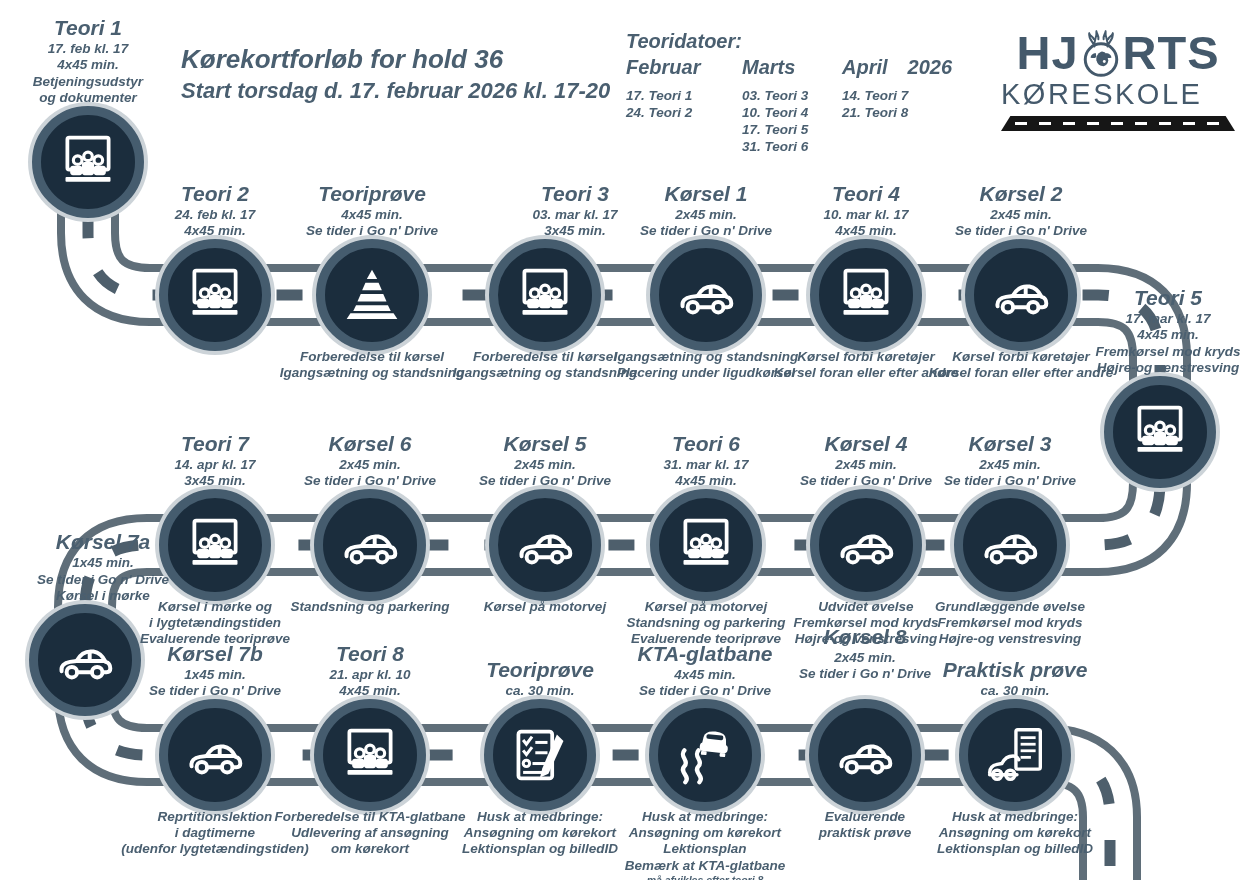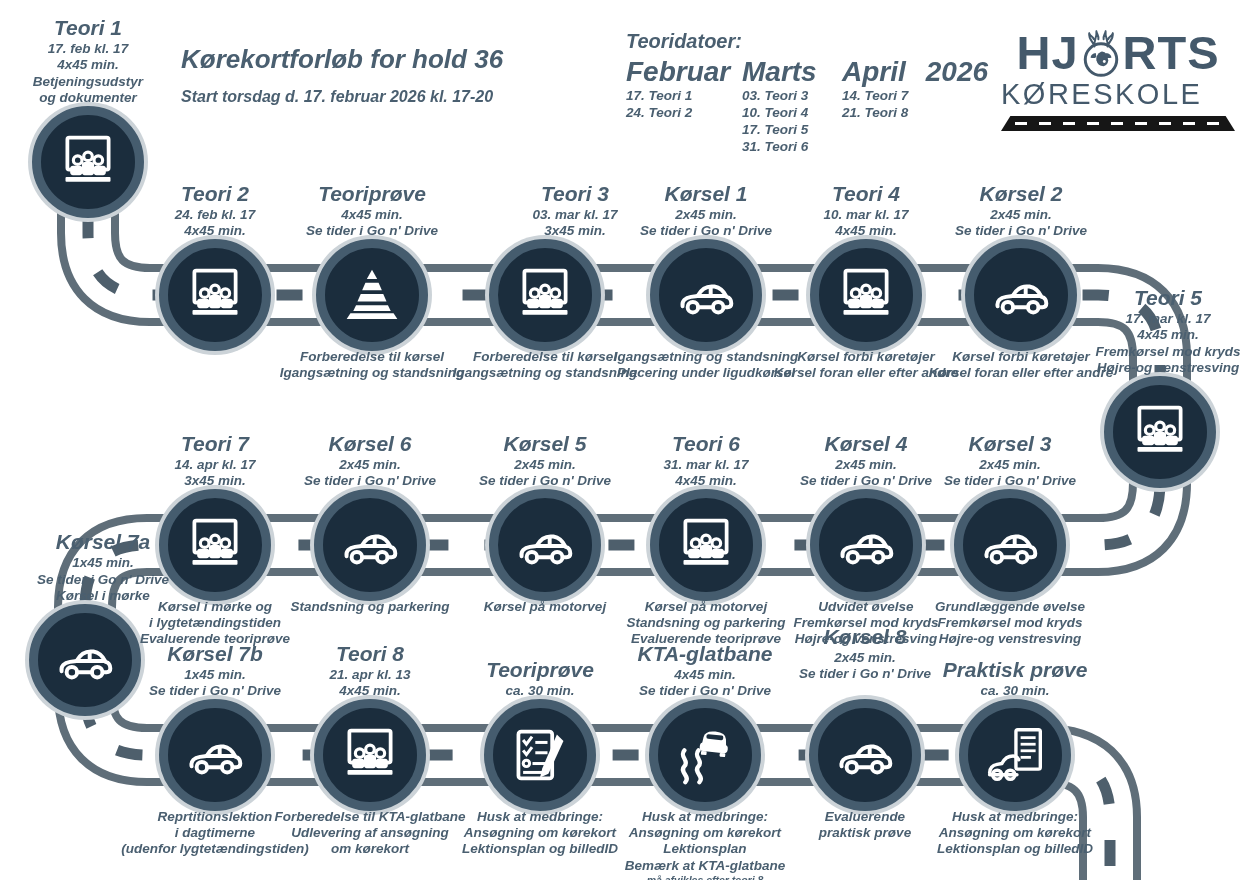--- a/index.html
+++ b/index.html
@@ -16,27 +16,27 @@
     box-shadow:0 0 0 4px var(--circle-halo);
     display:flex;align-items:center;justify-content:center}
   .nicon{width:60px;height:60px}
   .nlabel{position:absolute;transform:translateX(-50%);width:250px;text-align:center;
     font-style:italic;font-weight:bold;z-index:3}
   .ntitle{font-size:21px;line-height:1.1}
   .nlines{font-size:13.5px;line-height:1.2;white-space:pre-line;margin-top:2px}
   .nnote{font-size:10.5px;line-height:1.25;white-space:pre-line}
   .header-title{position:absolute;left:181px;top:44px;font-style:italic;font-weight:bold;z-index:4}
   .header-title .t1{font-size:26px}
-  .header-title .t2{font-size:16px;margin-top:13px}
+  .header-title .t2{font-size:22px;margin-top:3px}
   .teoridatoer{position:absolute;left:626px;top:30px;font-style:italic;font-weight:bold;z-index:4}
   .td-heading{font-size:20px}
   .td-cols{display:flex;margin-top:3px}
   .td-col{width:116px}
   .td-col:nth-child(2){width:100px}
-  .td-month{font-size:28px;margin-bottom:0;white-space:nowrap}
+  .td-month{font-size:20px;margin-bottom:9px;white-space:nowrap}
   .td-year{margin-left:20px}
   .td-dates{font-size:13.5px;line-height:1.25;white-space:pre-line}
   .logo{position:absolute;right:8px;top:24px;width:234px;text-align:left;color:var(--logo-text);z-index:4}
   .logo-line1{display:flex;align-items:flex-end;justify-content:center;font-size:47px;font-weight:bold;line-height:1;letter-spacing:1px}
   .logo-deer{width:42px;height:52px;margin:0 1px;transform:translateY(3px)}
   .logo-sub{font-size:29px;font-weight:400;letter-spacing:2.5px;margin-top:2px}
   .logo-road{margin-top:5px;height:15px;background:var(--logo-road);clip-path:polygon(4% 0,96% 0,100% 100%,0 100%);position:relative}
   .logo-road-dashes{position:absolute;left:6%;right:6%;top:6px;height:3px;
     background:repeating-linear-gradient(to right,#fff 0 12px,transparent 12px 24px)}
   .symdefs{position:absolute;width:0;height:0;overflow:hidden}
@@ -403,21 +403,21 @@
           <use href="#sym-car"></use>
         </svg>
       </div>
       <div class="nlabel nbottom" style="left: 215px; top: 807px;">
         <div class="nlines">Reprtitionslektion
 i dagtimerne
 (udenfor lygtetændingstiden)</div>
       </div>
       <div class="nlabel" style="left: 370px; bottom: 181px;">
         <div class="ntitle">Teori 8</div>
-        <div class="nlines">21. apr kl. 13
+        <div class="nlines">21. apr kl. 10
 4x45 min.</div>
       </div>
       <div class="ncircle" style="left: 314px; top: 699px;">
         <svg class="nicon" viewBox="0 0 64 64">
           <use href="#sym-classroom"></use>
         </svg>
       </div>
       <div class="nlabel nbottom" style="left: 370px; top: 807px;">
         <div class="nlines">Forberedelse til KTA-glatbane
 Udlevering af ansøgning

